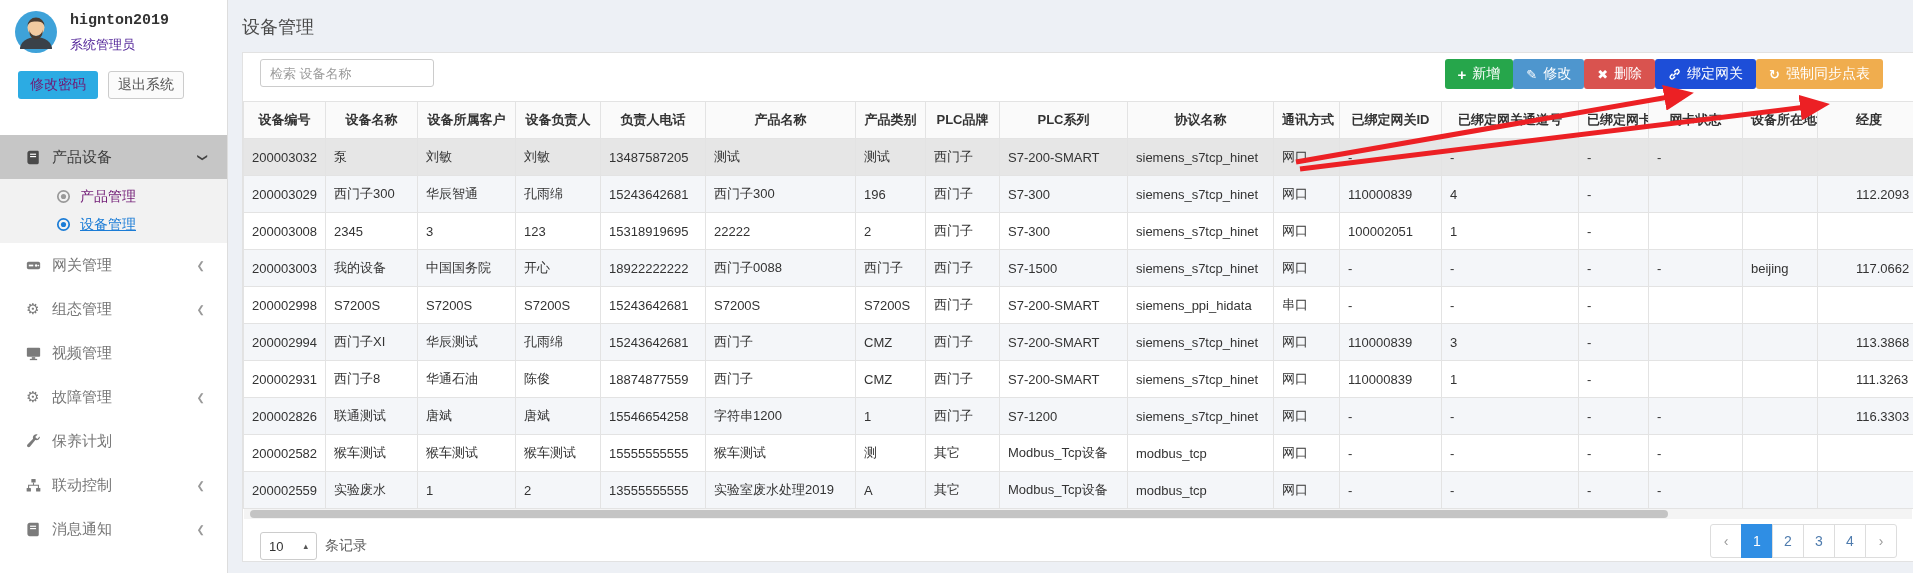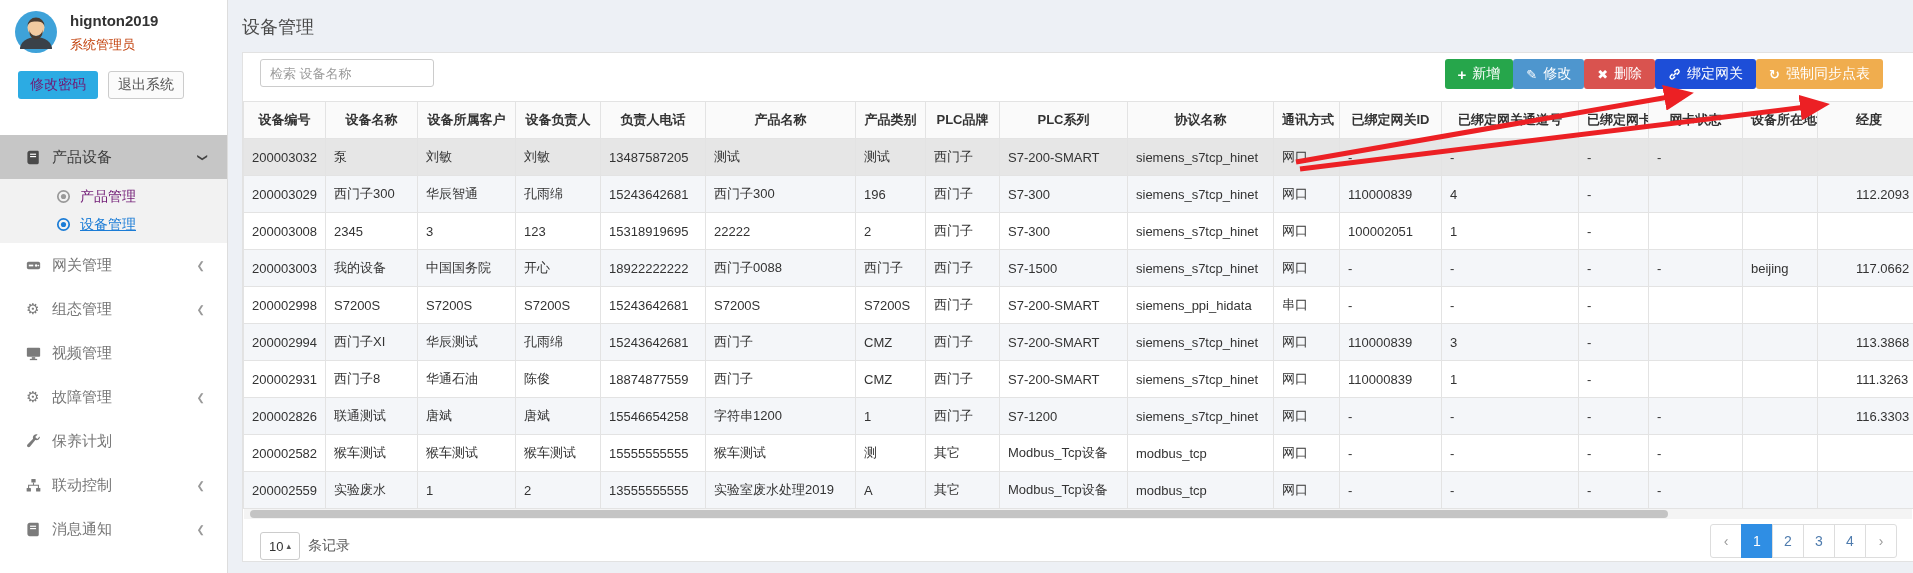--- a/index.html
+++ b/index.html
@@ -6,22 +6,22 @@
   html,body { width:1913px; height:573px; overflow:hidden;
     font-family:"Liberation Sans","DejaVu Sans",sans-serif; background:#edf0f5; }
   body { position:relative; }
 
   
   .sidebar { position:absolute; left:0; top:0; width:228px; height:573px;
     background:#fff; border-right:1px solid #ddd; z-index:2; }
   .profile { display:flex; align-items:flex-start; padding:10px 12px 0 14px; }
   .avatar { width:44px; height:44px; flex:0 0 44px; }
   .profile-meta { margin-left:12px; padding-top:2px; }
-  .profile-name { font-size:15px; font-weight:bold; color:#333; }
-  .profile-role { font-size:13px; color:#c2410c; margin-top:7px; }
+  .profile-name { font-size:15px; font-weight:bold; color:#333;font-family:Liberation Mono, monospace; }
+  .profile-role { font-size:13px; color:#4c1d95; margin-top:7px; }
   .profile-buttons { display:flex; gap:10px; padding:17px 12px 0 18px; }
   .btn-pw { background:#2cabe3; color:#701a75; border:none; width:80px; height:28px;
     font-size:14px; border-radius:3px; cursor:pointer; }
   .btn-logout { background:#fbfbfb; color:#555; border:1px solid #ccc; width:76px;
     height:28px; font-size:14px; border-radius:3px; cursor:pointer; }
   nav { margin-top:36px; }
   .menu-item { position:relative; height:44px; display:flex; align-items:center;
     color:#767676; font-size:15px; cursor:pointer; }
   .menu-item .icon { width:18px; margin-left:24px; margin-right:10px; text-align:center;
     font-size:15px; color:#7b7b7b; }
@@ -67,21 +67,21 @@
   td:nth-child(17), th:nth-child(17) { padding-left:38px; text-align:left; }
 
   .hscrollbar { height:10px; margin:0 1px; background:#f4f4f4; position:relative; }
   .hthumb { position:absolute; left:6px; top:1px; height:8px; width:85%;
     background:#c4c4c4; border-radius:4px; }
 
   .card-footer { position:relative; height:45px; }
   .summary { position:absolute; left:17px; top:13px; font-size:14px; color:#5c5c5c;
     display:flex; align-items:center; gap:8px; }
   .page-size { border:1px solid #ccc; border-radius:3px; height:28px; padding:0 8px;
-    display:inline-flex; align-items:center; gap:3px; font-size:13px; color:#333;
+    display:inline-flex; align-items:center; gap:20px; font-size:13px; color:#333;
     cursor:pointer; background:#fff; }
   .page-size .caret { font-size:9px; color:#555; }
   .pagination { position:absolute; right:16px; top:5px; display:flex; list-style:none; }
   .pagination li { min-width:32px; height:34px; border:1px solid #ddd; margin-left:-1px;
     display:flex; align-items:center; justify-content:center; font-size:14px;
     color:#4f7cae; background:#fff; cursor:pointer; }
   .pagination li:first-child { border-radius:3px 0 0 3px; color:#999; }
   .pagination li:last-child { border-radius:0 3px 3px 0; color:#999; }
   .pagination li.active { background:#2f8ee4; border-color:#2f8ee4; color:#fff; }
 

